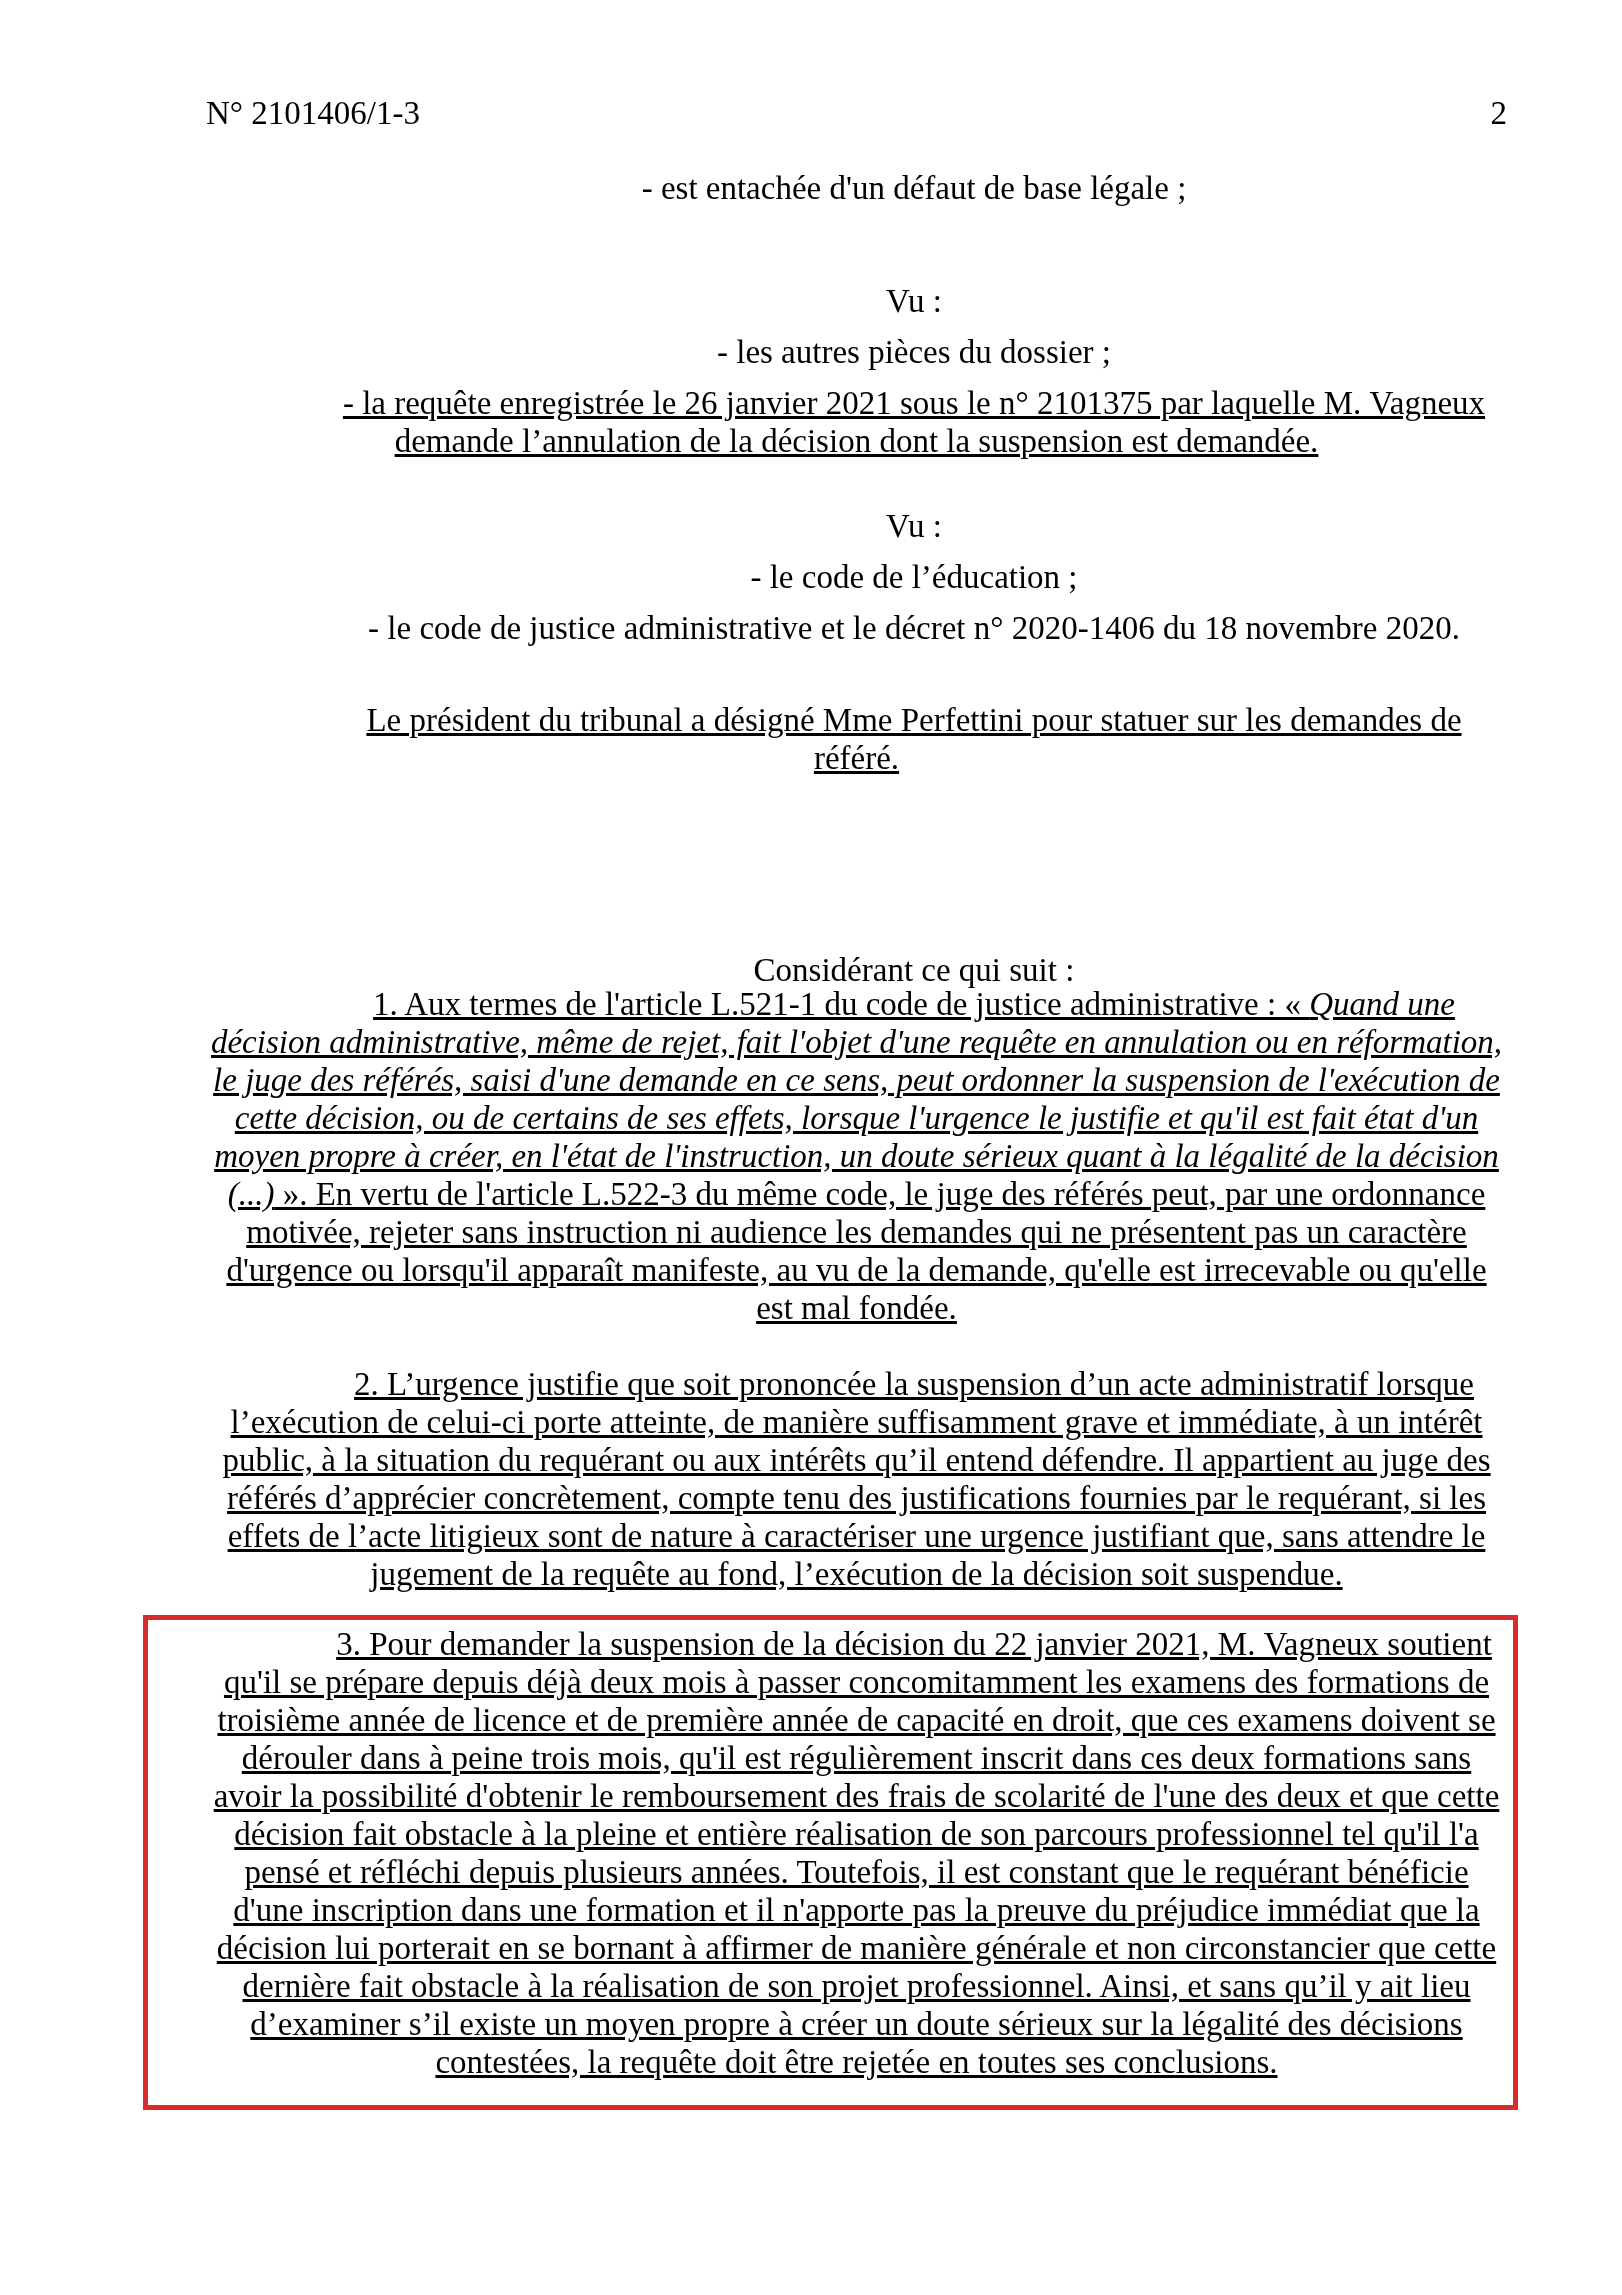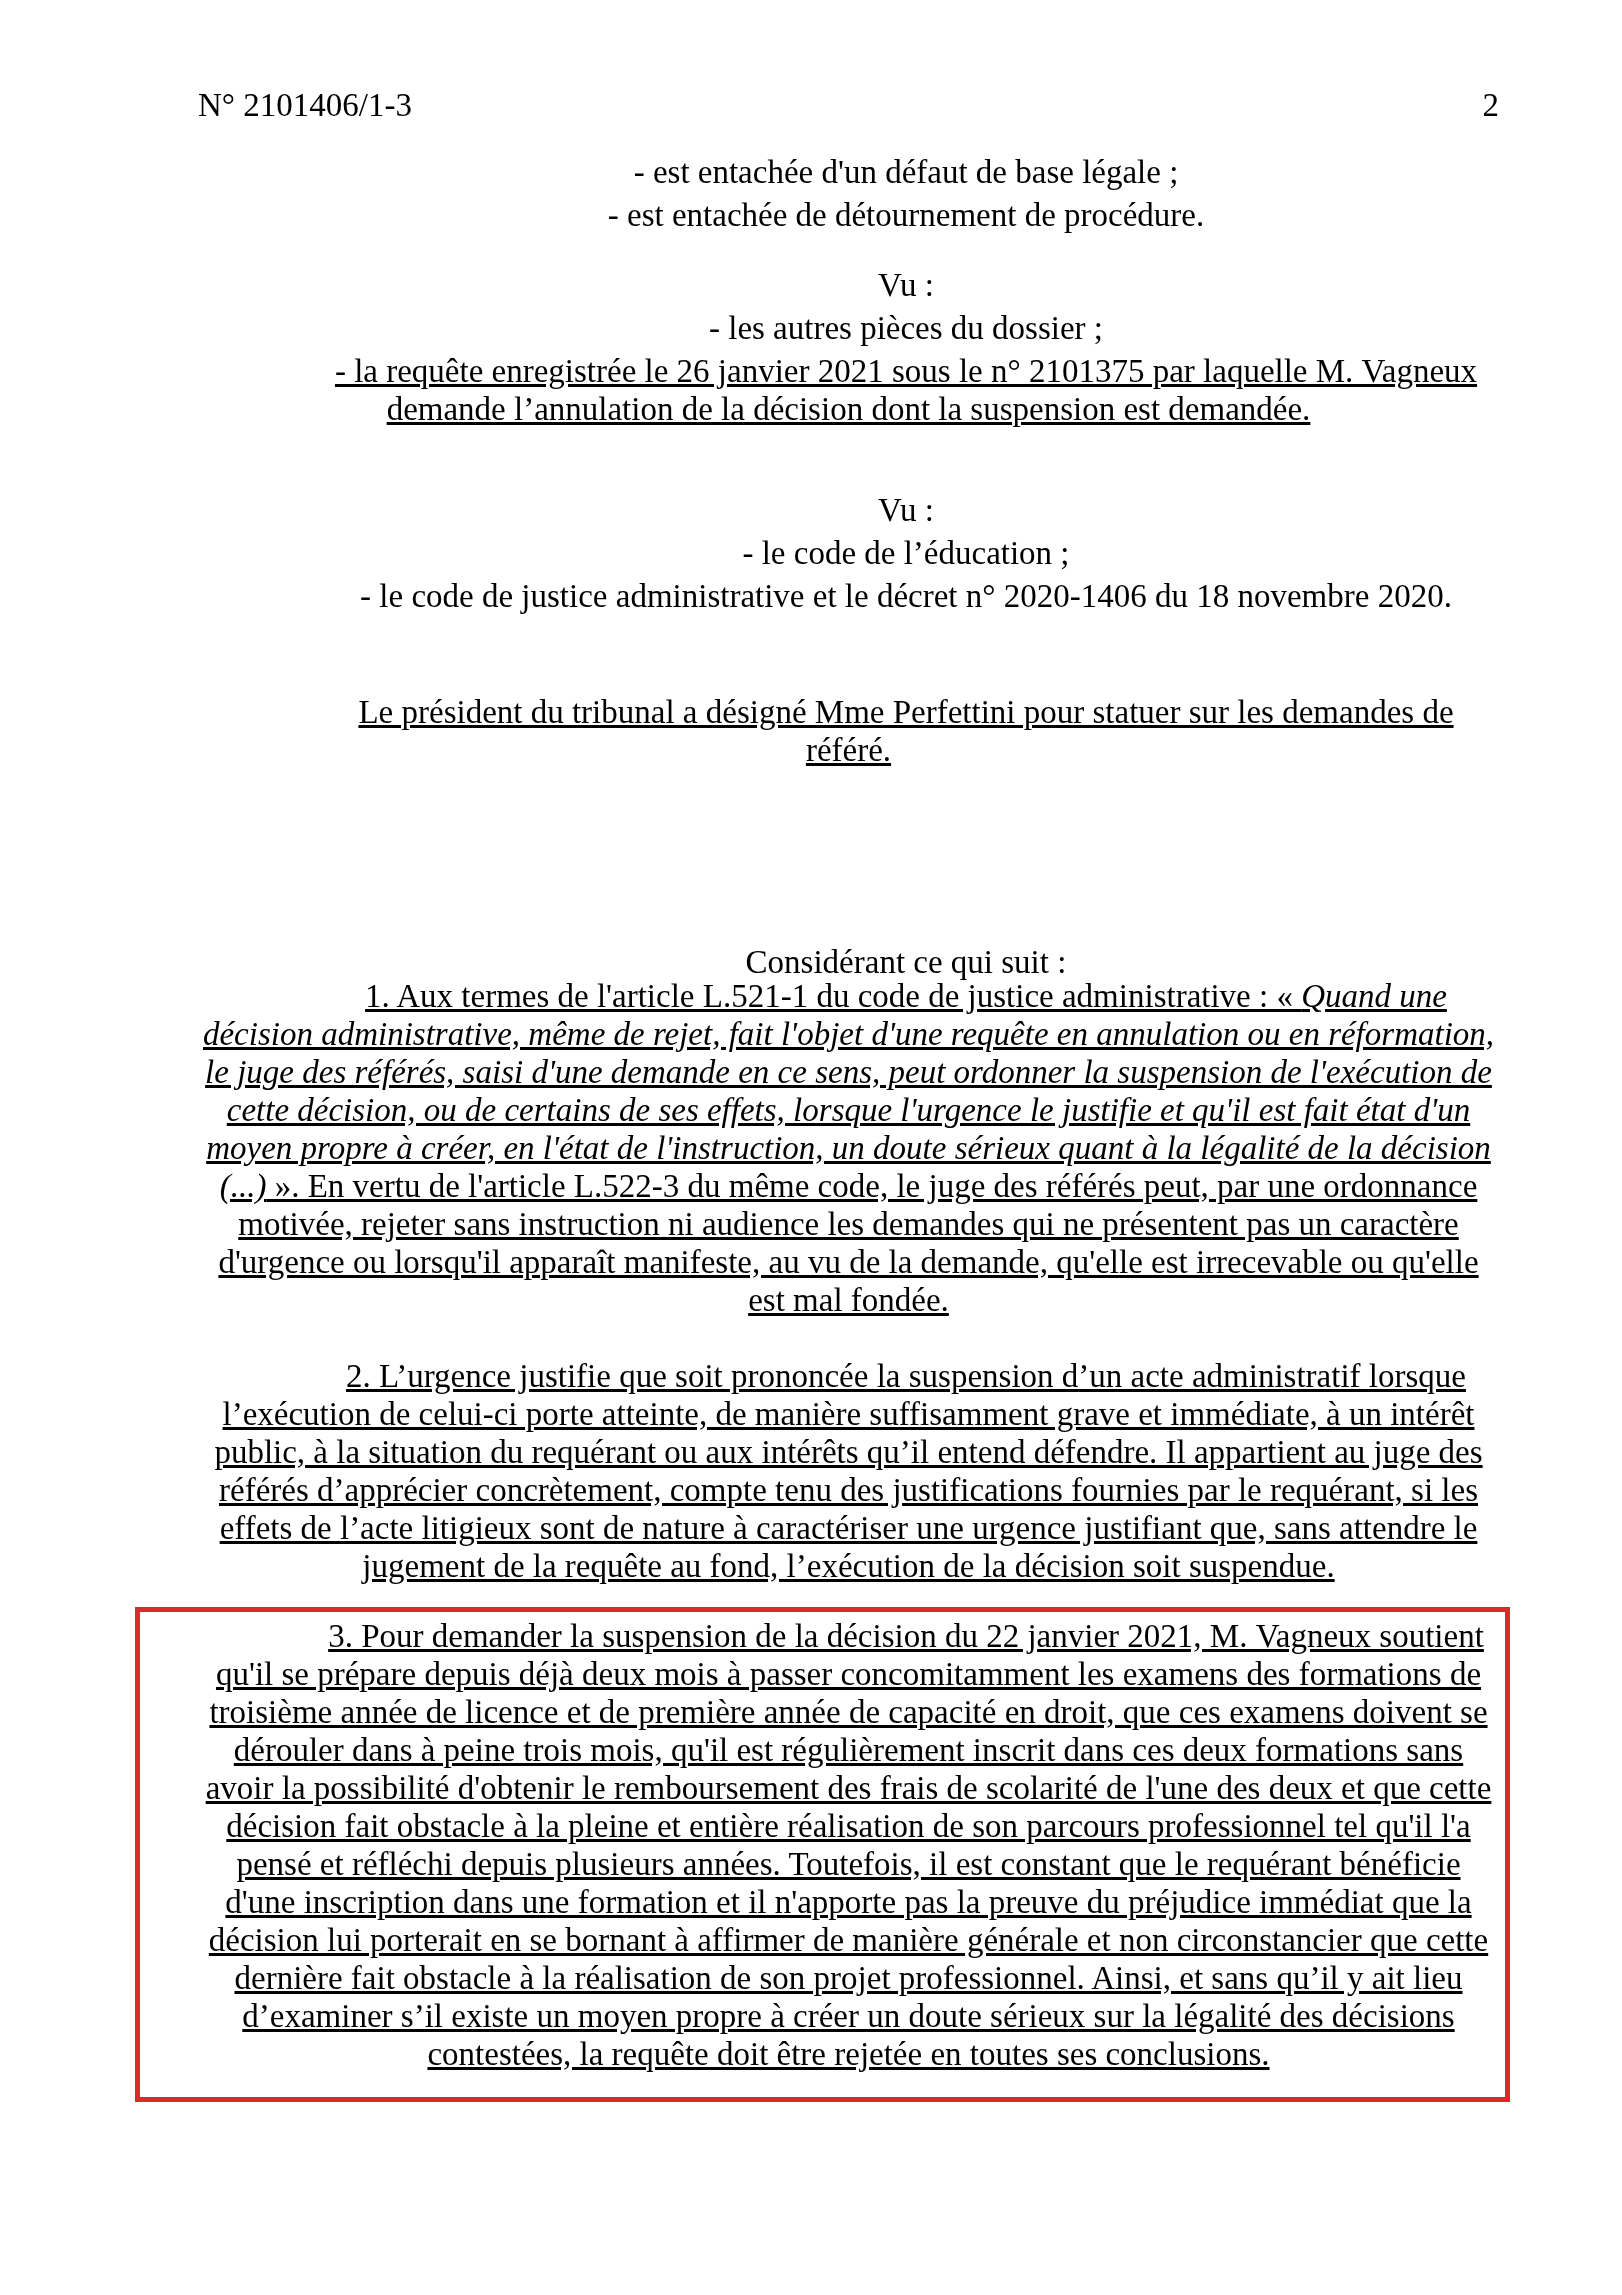--- a/index.html
+++ b/index.html
@@ -9,21 +9,21 @@
     height: 2295px;
     background: #ffffff;
     color: #000000;
     font-family: "Liberation Serif", "DejaVu Serif", serif;
     font-size: 33px;
     line-height: 38px;
     overflow: hidden;
   }
   .abs { position: absolute; }
   .col { left: 193px; width: 1301px; }
-  .page p, .page div { margin: 5px; padding: 0; }
+  .page p, .page div { margin: 13px; padding: 0; }
   .justify { text-align: justify; text-decoration: underline; }
   .indent { text-indent: 115px; text-align: center; }
   .header-row {
     top: 81px;
     display: flex;
     justify-content: space-between;
     align-items: baseline;
   }
   .quote-italic { font-style: italic; }
   .highlight-box {
@@ -41,21 +41,20 @@
 
 <div class="page">
 
   <div class="abs col header-row">
     <span>N° 2101406/1-3</span>
     <span>2</span>
   </div>
 
   <div class="abs col" style="top:143px;">
     <div class="indent">- est entachée d'un défaut de base légale&nbsp;;</div>
-    <div class="indent">- est entachée de détournement de procédure.</div>
   </div>
 
   <div class="abs col" style="top:256px;">
     <div class="indent">Vu&nbsp;:</div>
     <div class="indent">- les autres pièces du dossier&nbsp;;</div>
     <p class="indent justify">- la requête enregistrée le 26 janvier 2021 sous le n°&nbsp;2101375 par laquelle M.&nbsp;Vagneux demande l’annulation de la décision dont la suspension est demandée.</p>
   </div>
 
   <div class="abs col" style="top:481px;">
     <div class="indent">Vu&nbsp;:</div>

